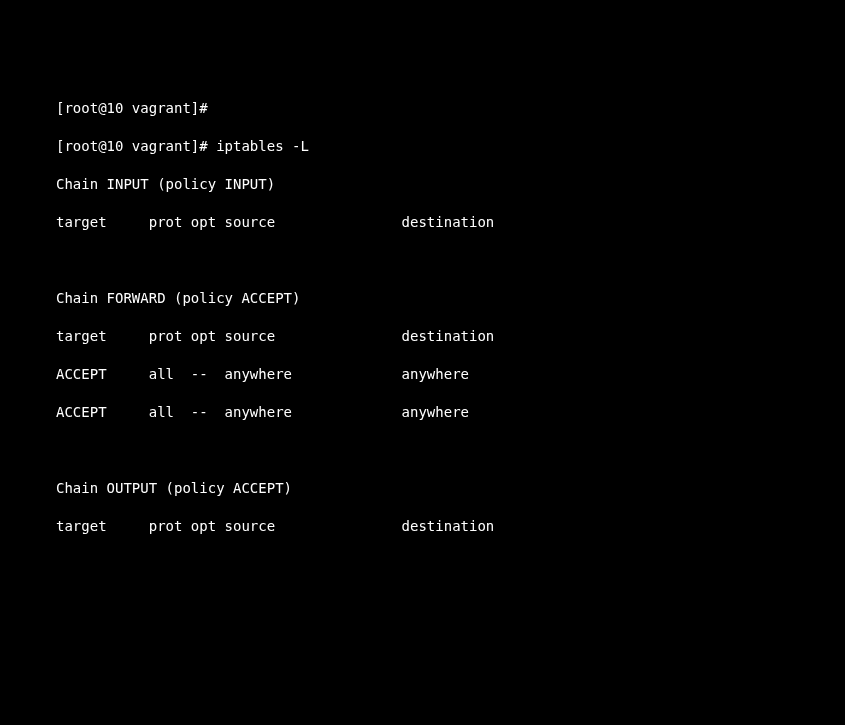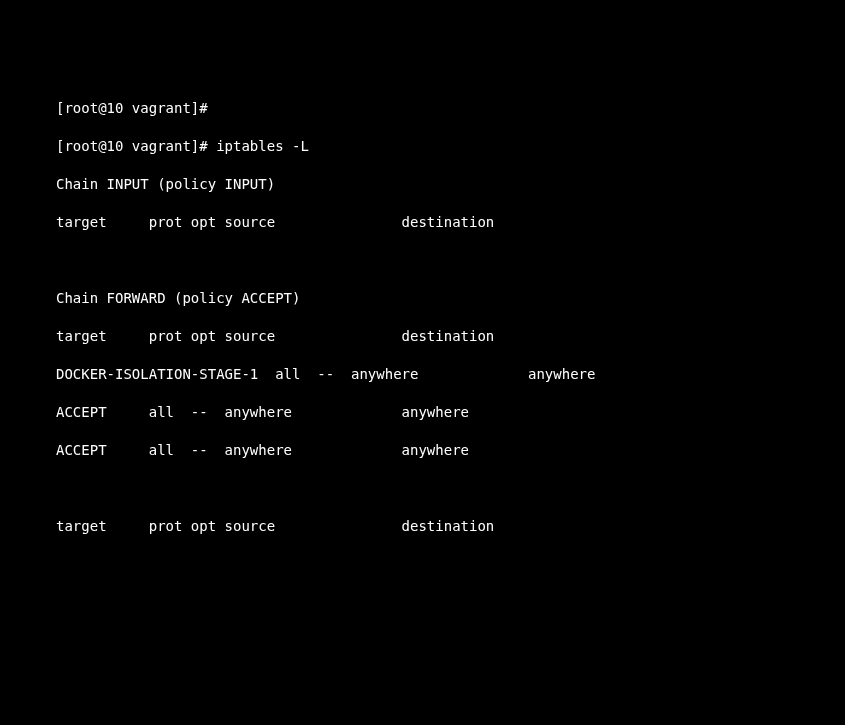--- a/index.html
+++ b/index.html
@@ -23,24 +23,24 @@
 
 
 <div>
 <span class="line"><span>[root@10 vagrant]#</span><span> </span><span></span></span>
 <span class="line"><span>[root@10 vagrant]#</span><span> </span><span>iptables -L</span></span>
 <span class="line">Chain INPUT (policy INPUT)</span>
 <span class="line">target     prot opt source               destination</span>
 <span class="line"> </span>
 <span class="line">Chain FORWARD (policy ACCEPT)</span>
 <span class="line">target     prot opt source               destination</span>
-<span class="line">DOCKER-ISOLATION-STAGE-1  all  --  anywhere             anywhere</span>
 <span class="line">ACCEPT     all  --  anywhere             anywhere</span>
 <span class="line">ACCEPT     all  --  anywhere             anywhere</span>
 <span class="line"> </span>
+<span class="line">Chain OUTPUT (policy ACCEPT)</span>
 <span class="line">target     prot opt source               destination</span>
 <span class="line"> </span>
 
 
 
 
 
 
 
 

